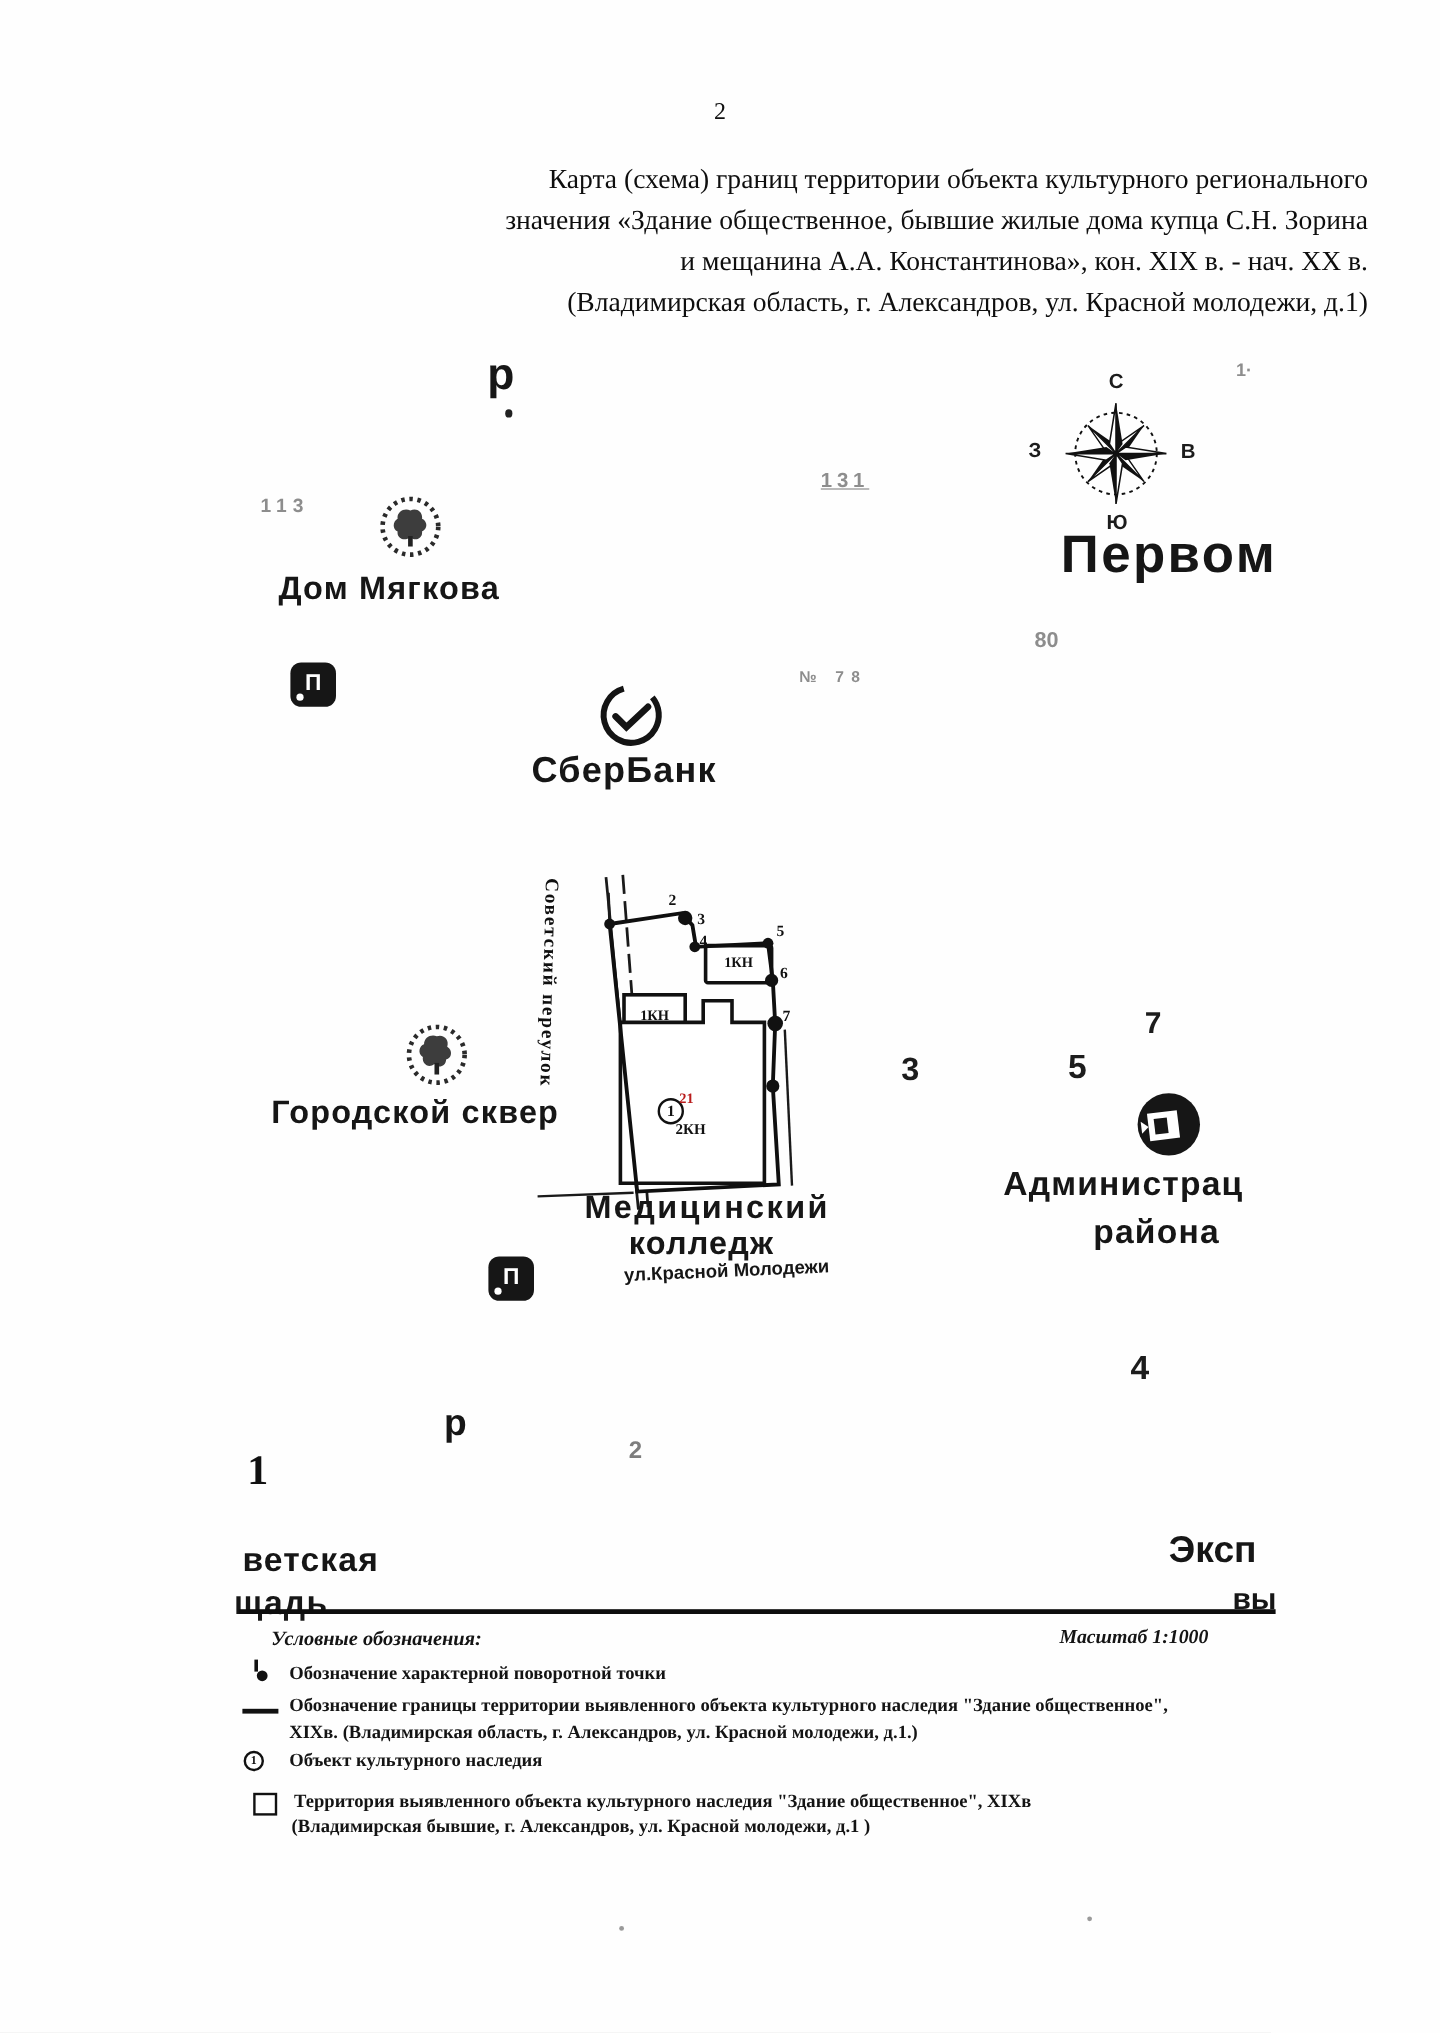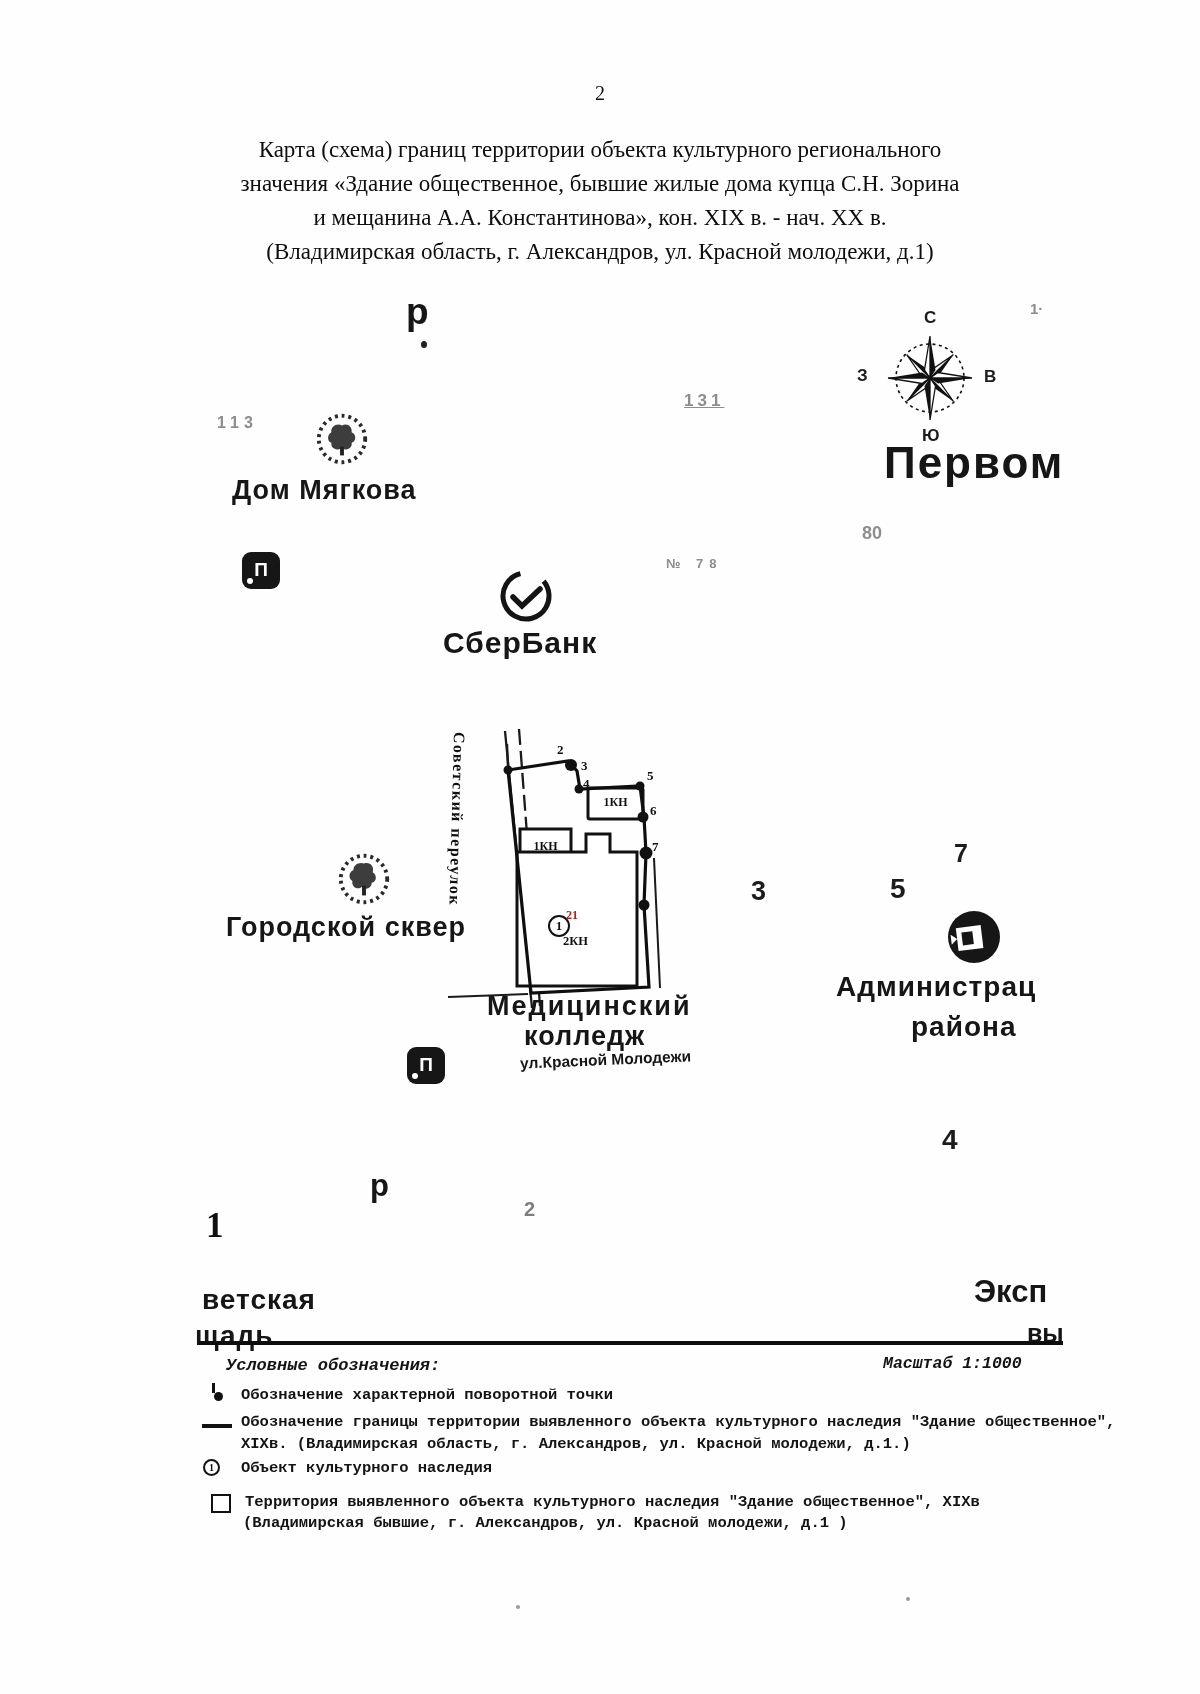--- a/index.html
+++ b/index.html
@@ -1,39 +1,39 @@
 <!DOCTYPE html>
 <html><head>
 <meta charset="utf-8">
 <style>
   html,body{margin:0;padding:0;background:#e8e8e8;}
   .page{position:relative;width:1200px;height:1694px;background:#fefefe;overflow:hidden;
         font-family:"Liberation Serif",serif;color:#141414;}
   .abs{position:absolute;}
   
   .doc{font-family:"Liberation Serif",serif;color:#101010;}
-  .title-block{left:60px;top:133px;width:1080px;text-align:center;
+  .title-block{left:60px;top:133px;width:1080px;text-align:right;
                font-size:23px;line-height:34px;color:#0e0e0e;}
   .pageno{left:0;top:82px;width:1200px;text-align:center;font-size:20px;}
   
   .ml{font-family:"Liberation Sans",sans-serif;font-weight:bold;color:#161616;white-space:nowrap;}
   .faint{color:#8d8d8d;}
   .hn{font-family:"Liberation Sans",sans-serif;font-weight:bold;color:#1c1c1c;}
   .ptl{font-family:"Liberation Serif",serif;font-weight:bold;font-size:13px;color:#111;}
   
   .badge{width:38px;height:37px;background:#161616;border-radius:9px;color:#fff;
          font-family:"Liberation Sans",sans-serif;font-weight:bold;font-size:19px;
          text-align:center;line-height:36px;}
   .badge .bdot{position:absolute;left:5px;bottom:5px;width:6px;height:6px;border-radius:50%;background:#fff;}
   
   .circ1{width:22px;height:22px;border:2.5px solid #111;border-radius:50%;box-sizing:border-box;
          text-align:center;line-height:17px;font-family:"Liberation Serif",serif;
          font-weight:bold;font-size:13px;color:#111;background:#fff;}
   
-  .lg{font-family:Liberation Mono, monospace;font-weight:bold;font-size:15.5px;color:#141414;white-space:nowrap;}
+  .lg{font-family:Liberation Serif, serif;font-weight:bold;font-size:15.5px;color:#141414;white-space:nowrap;}
   .lg-it{font-style:italic;}
   .rule{background:#0d0d0d;}
   .lg-circ{width:17px;height:17px;border:2px solid #111;border-radius:50%;box-sizing:border-box;
            text-align:center;line-height:13px;font-family:"Liberation Serif",serif;
            font-weight:bold;font-size:10px;color:#111;}
   .lg-sq{width:20px;height:19px;border:2.5px solid #111;box-sizing:border-box;background:#fff;}
   .tps{width:16px;height:16px;}
   .tps .tick{position:absolute;left:1px;top:-5px;width:2.5px;height:10px;background:#111;}
   .tps .dot{position:absolute;left:3px;top:4px;width:9px;height:9px;border-radius:50%;background:#111;}
   .dash-sym{width:30px;height:3.5px;background:#111;}

